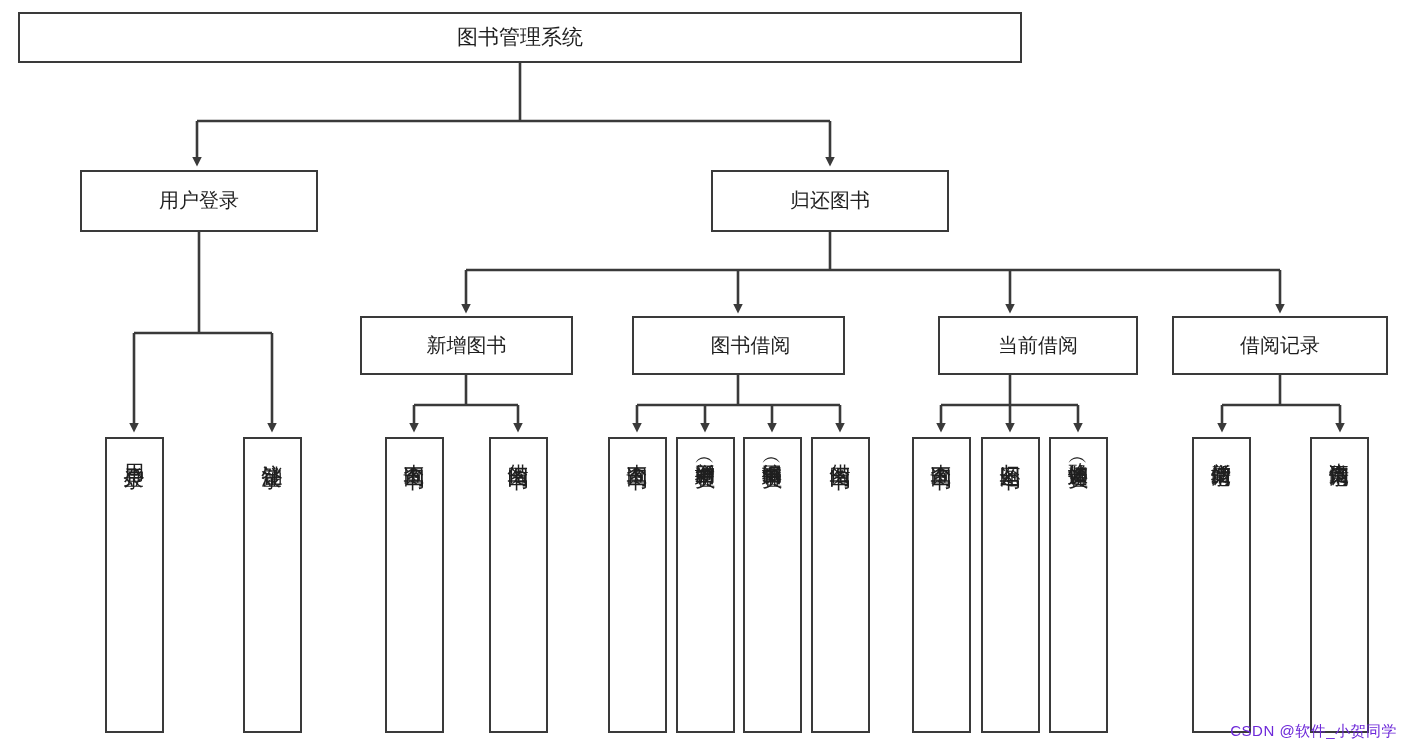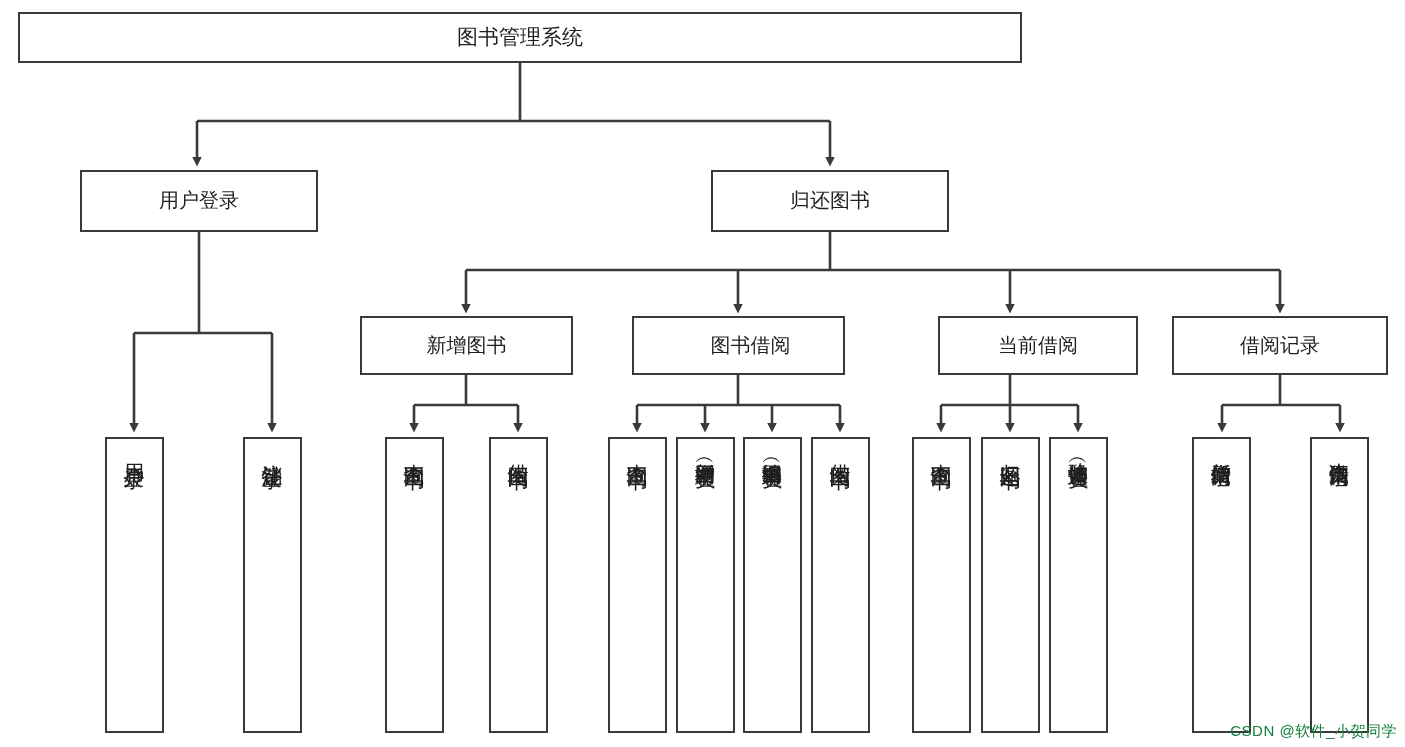--- a/index.html
+++ b/index.html
@@ -72,21 +72,21 @@
   .node.leaf.leaf-tall .node-label {
     font-size: 20px;
     letter-spacing: 1px;
   }
   
   #watermark {
     position: absolute;
     right: 8px;
     bottom: 6px;
     font-size: 15px;
-    color: #15803d;
+    color: #6d28d9;
     letter-spacing: 0.5px;
     white-space: nowrap;
     user-select: none;
   }
 </style>
 </head>
 <body>
 
 <div id="diagram-root">
 

